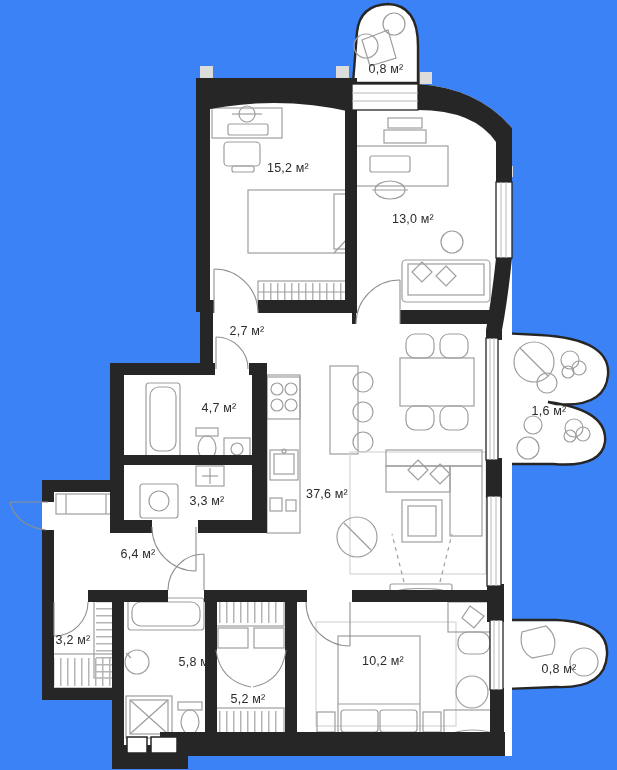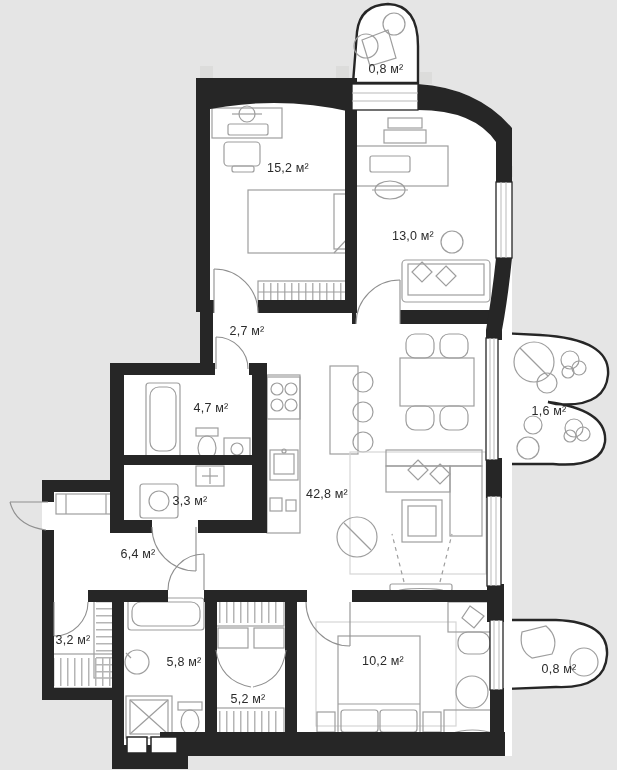--- a/index.html
+++ b/index.html
@@ -1,17 +1,17 @@
 <!DOCTYPE html>
 <html><head>
 <meta charset="utf-8">
 <style>
   html,body{margin:0;padding:0;background:#fbfbfa;}
   #stage{
-    position:relative;width:617px;height:770px;background:#e5e5e5;
+    position:relative;width:617px;height:770px;background:#3b82f6;
     font-family:"Liberation Sans","DejaVu Sans",sans-serif;overflow:hidden;
   }
   #plan-svg{position:absolute;left:0;top:0;}
   .lbl{
     position:absolute;transform:translate(-50%,-50%);
     font-size:12.5px;color:#2b2b2b;letter-spacing:.2px;white-space:nowrap;
     font-weight:500;
   }
 </style>
 </head>
@@ -345,25 +345,25 @@
     <line x1="350" y1="602" x2="350" y2="646"></line>
         <path d="M306,602 A44,44 0 0 0 350,646"></path>
 
     <path d="M216,650 Q220,681 251,687"></path>
         <path d="M286,650 Q282,681 253,687"></path>
   </g>
 </svg>
 
   <span class="lbl" style="left:386px;top:69px">0,8 м²</span>
   <span class="lbl" style="left:288px;top:168px">15,2 м²</span>
-  <span class="lbl" style="left:413px;top:236px">13,0 м²</span>
+  <span class="lbl" style="left:413px;top:219px">13,0 м²</span>
   <span class="lbl" style="left:247px;top:331px">2,7 м²</span>
-  <span class="lbl" style="left:211px;top:408px">4,7 м²</span>
+  <span class="lbl" style="left:219px;top:408px">4,7 м²</span>
   <span class="lbl" style="left:549px;top:411px">1,6 м²</span>
-  <span class="lbl" style="left:190px;top:501px">3,3 м²</span>
-  <span class="lbl" style="left:327px;top:494px">42,8 м²</span>
+  <span class="lbl" style="left:207px;top:501px">3,3 м²</span>
+  <span class="lbl" style="left:327px;top:494px">37,6 м²</span>
   <span class="lbl" style="left:138px;top:554px">6,4 м²</span>
   <span class="lbl" style="left:73px;top:640px">3,2 м²</span>
-  <span class="lbl" style="left:184px;top:662px">5,8 м²</span>
+  <span class="lbl" style="left:196px;top:662px">5,8 м²</span>
   <span class="lbl" style="left:248px;top:699px">5,2 м²</span>
   <span class="lbl" style="left:383px;top:661px">10,2 м²</span>
   <span class="lbl" style="left:559px;top:669px">0,8 м²</span>
 </div>
 
 </body></html>

